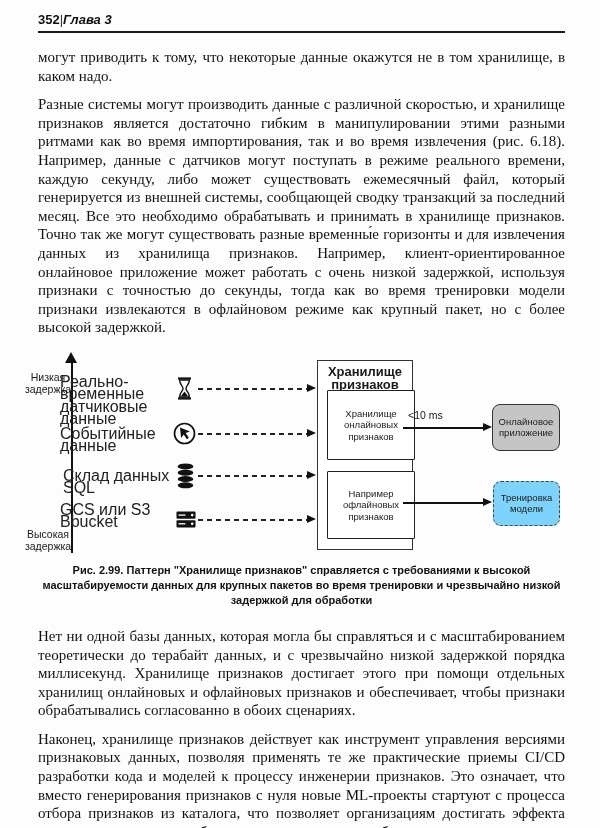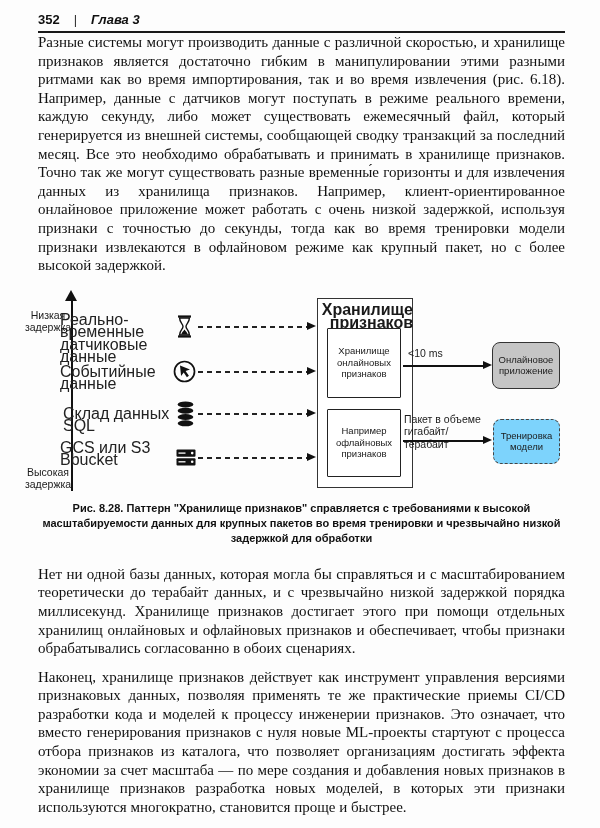--- a/index.html
+++ b/index.html
@@ -8,21 +8,21 @@
     width:600px;height:828px;
     margin:0 auto;
     background:#fdfdfd;
     font-family:"Liberation Serif", serif;
     color:#111;
     overflow:hidden;
   }
   .content{position:relative;margin:0 38px;width:527px;}
   
   .pagehead{
-    display:flex;align-items:baseline;gap:14px;
+    display:flex;align-items:baseline;
     padding-top:12px;
     font-family:"Liberation Sans", sans-serif;
     font-size:13px;font-weight:bold;
   }
   .pagehead .sep{font-weight:normal;color:#333;}
   .pagehead .chapter{font-style:italic;}
   .headrule{border:0;border-top:2px solid #1a1a1a;margin:4px 0 0 0;}
   
   .para{
     font-size:15px;line-height:18.6px;
@@ -45,23 +45,23 @@
     border-bottom:11px solid #111;}
   .axis-label{width:78px;text-align:center;font-size:10.5px;line-height:12.5px;}
   .src-label{width:112px;text-align:left;font-size:16px;line-height:12.5px;color:#222;}
   .dash{height:2px;width:110px;left:198px;
     background:repeating-linear-gradient(90deg,#222 0 5px,transparent 5px 9px);}
   .dash-head{left:307px;width:0;height:0;
     border-top:4.5px solid transparent;border-bottom:4.5px solid transparent;
     border-left:9px solid #111;}
   .store-box{left:317px;top:13px;width:96px;height:190px;
     border:1.5px solid #333;background:#fff;box-sizing:border-box;}
-  .store-title{left:317px;top:18px;width:96px;text-align:right;
-    font-weight:bold;font-size:16px;line-height:13px;}
-  .inner-box{left:327px;width:74px;box-sizing:border-box;
+  .store-title{left:317px;top:18px;width:96px;text-align:center;
+    font-weight:bold;font-size:13px;line-height:13px;}
+  .inner-box{left:327px;width:88px;box-sizing:border-box;
     border:1.6px solid #222;border-radius:1px;background:#fff;
     display:flex;align-items:center;justify-content:center;
     font-size:9.5px;line-height:11.5px;text-align:center;padding:2px;}
   .online-box{top:43px;height:70px;}
   .offline-box{top:124px;height:68px;}
   .solid-arrow{height:2px;background:#111;left:403px;width:81px;}
   .solid-head{left:483px;width:0;height:0;
     border-top:4.5px solid transparent;border-bottom:4.5px solid transparent;
     border-left:9px solid #111;}
   .flow-label{font-size:10.5px;line-height:12.5px;}
@@ -88,20 +88,21 @@
 <div class="page">
   <div class="content">
 
     <div class="pagehead">
       <span>352</span>
       <span class="sep">|</span>
       <span class="chapter">Глава 3</span>
     </div>
     <hr class="headrule">
 
+    <p class="para first">могут приводить к тому, что некоторые данные окажутся не в том хранилище, в каком надо.</p>
     <p class="para">Разные системы могут производить данные с различной скоростью, и хранилище признаков является достаточно гибким в манипулировании этими разными ритмами как во время импортирования, так и во время извлечения (рис. 6.18). Например, данные с датчиков могут поступать в режиме реального времени, каждую секунду, либо может существовать ежемесячный файл, который генерируется из внешней системы, сообщающей сводку транзакций за последний месяц. Все это необходимо обрабатывать и принимать в хранилище признаков. Точно так же могут существовать разные временны́е горизонты и для извлечения данных из хранилища признаков. Например, клиент-ориентированное онлайновое приложение может работать с очень низкой задержкой, используя признаки с точностью до секунды, тогда как во время тренировки модели признаки извлекаются в офлайновом режиме как крупный пакет, но с более высокой задержкой.</p>
 
     <div class="figure">
 
       <div class="abs axis-head"></div>
       <div class="abs axis-line"></div>
       <div class="abs axis-label" style="left:9px;top:24px;">Низкая задержка</div>
       <div class="abs axis-label" style="left:9px;top:181px;">Высокая задержка</div>
 
       <div class="abs src-label" style="left:60px;top:29px;">Реально-временные датчиковые данные</div>
@@ -147,25 +148,24 @@
       <div class="abs store-box"></div>
       <div class="abs store-title">Хранилище признаков</div>
       <div class="abs inner-box online-box">Хранилище онлайновых признаков</div>
       <div class="abs inner-box offline-box">Например офлайновых признаков</div>
 
       <div class="abs flow-label" style="left:408px;top:62px;width:62px;">&lt;10 ms</div>
       <div class="abs solid-arrow" style="top:80px;"></div>
       <div class="abs solid-head" style="top:76.5px;"></div>
       <div class="abs app-box">Онлайновое приложение</div>
 
-      <div class="abs flow-label" style="left:404px;top:128px;width:88px;">Пакет в объеме гигабайт/терабайт</div>
       <div class="abs solid-arrow" style="top:155px;"></div>
       <div class="abs solid-head" style="top:151.5px;"></div>
       <div class="abs train-box">Тренировка модели</div>
     </div>
 
-    <p class="caption"><span>Рис. 8.28.</span> <span>Паттерн "Хранилище признаков" справляется с требованиями к высокой масштабируемости данных для крупных пакетов во время тренировки и чрезвычайно низкой задержкой для обработки</span></p>
+    <p class="caption"><span>Рис. 2.99.</span> <span>Паттерн "Хранилище признаков" справляется с требованиями к высокой масштабируемости данных для крупных пакетов во время тренировки и чрезвычайно низкой задержкой для обработки</span></p>
 
     <p class="para">Нет ни одной базы данных, которая могла бы справляться и с масштабированием теоретически до терабайт данных, и с чрезвычайно низкой задержкой порядка миллисекунд. Хранилище признаков достигает этого при помощи отдельных хранилищ онлайновых и офлайновых признаков и обеспечивает, чтобы признаки обрабатывались согласованно в обоих сценариях.</p>
     <p class="para">Наконец, хранилище признаков действует как инструмент управления версиями признаковых данных, позволяя применять те же практические приемы CI/CD разработки кода и моделей к процессу инженерии признаков. Это означает, что вместо генерирования признаков с нуля новые ML-проекты стартуют с процесса отбора признаков из каталога, что позволяет организациям достигать эффекта экономии за счет масштаба — по мере создания и добавления новых признаков в хранилище признаков разработка новых моделей, в которых эти признаки используются многократно, становится проще и быстрее.</p>
 
   </div>
 </div>
 
 </body></html>

